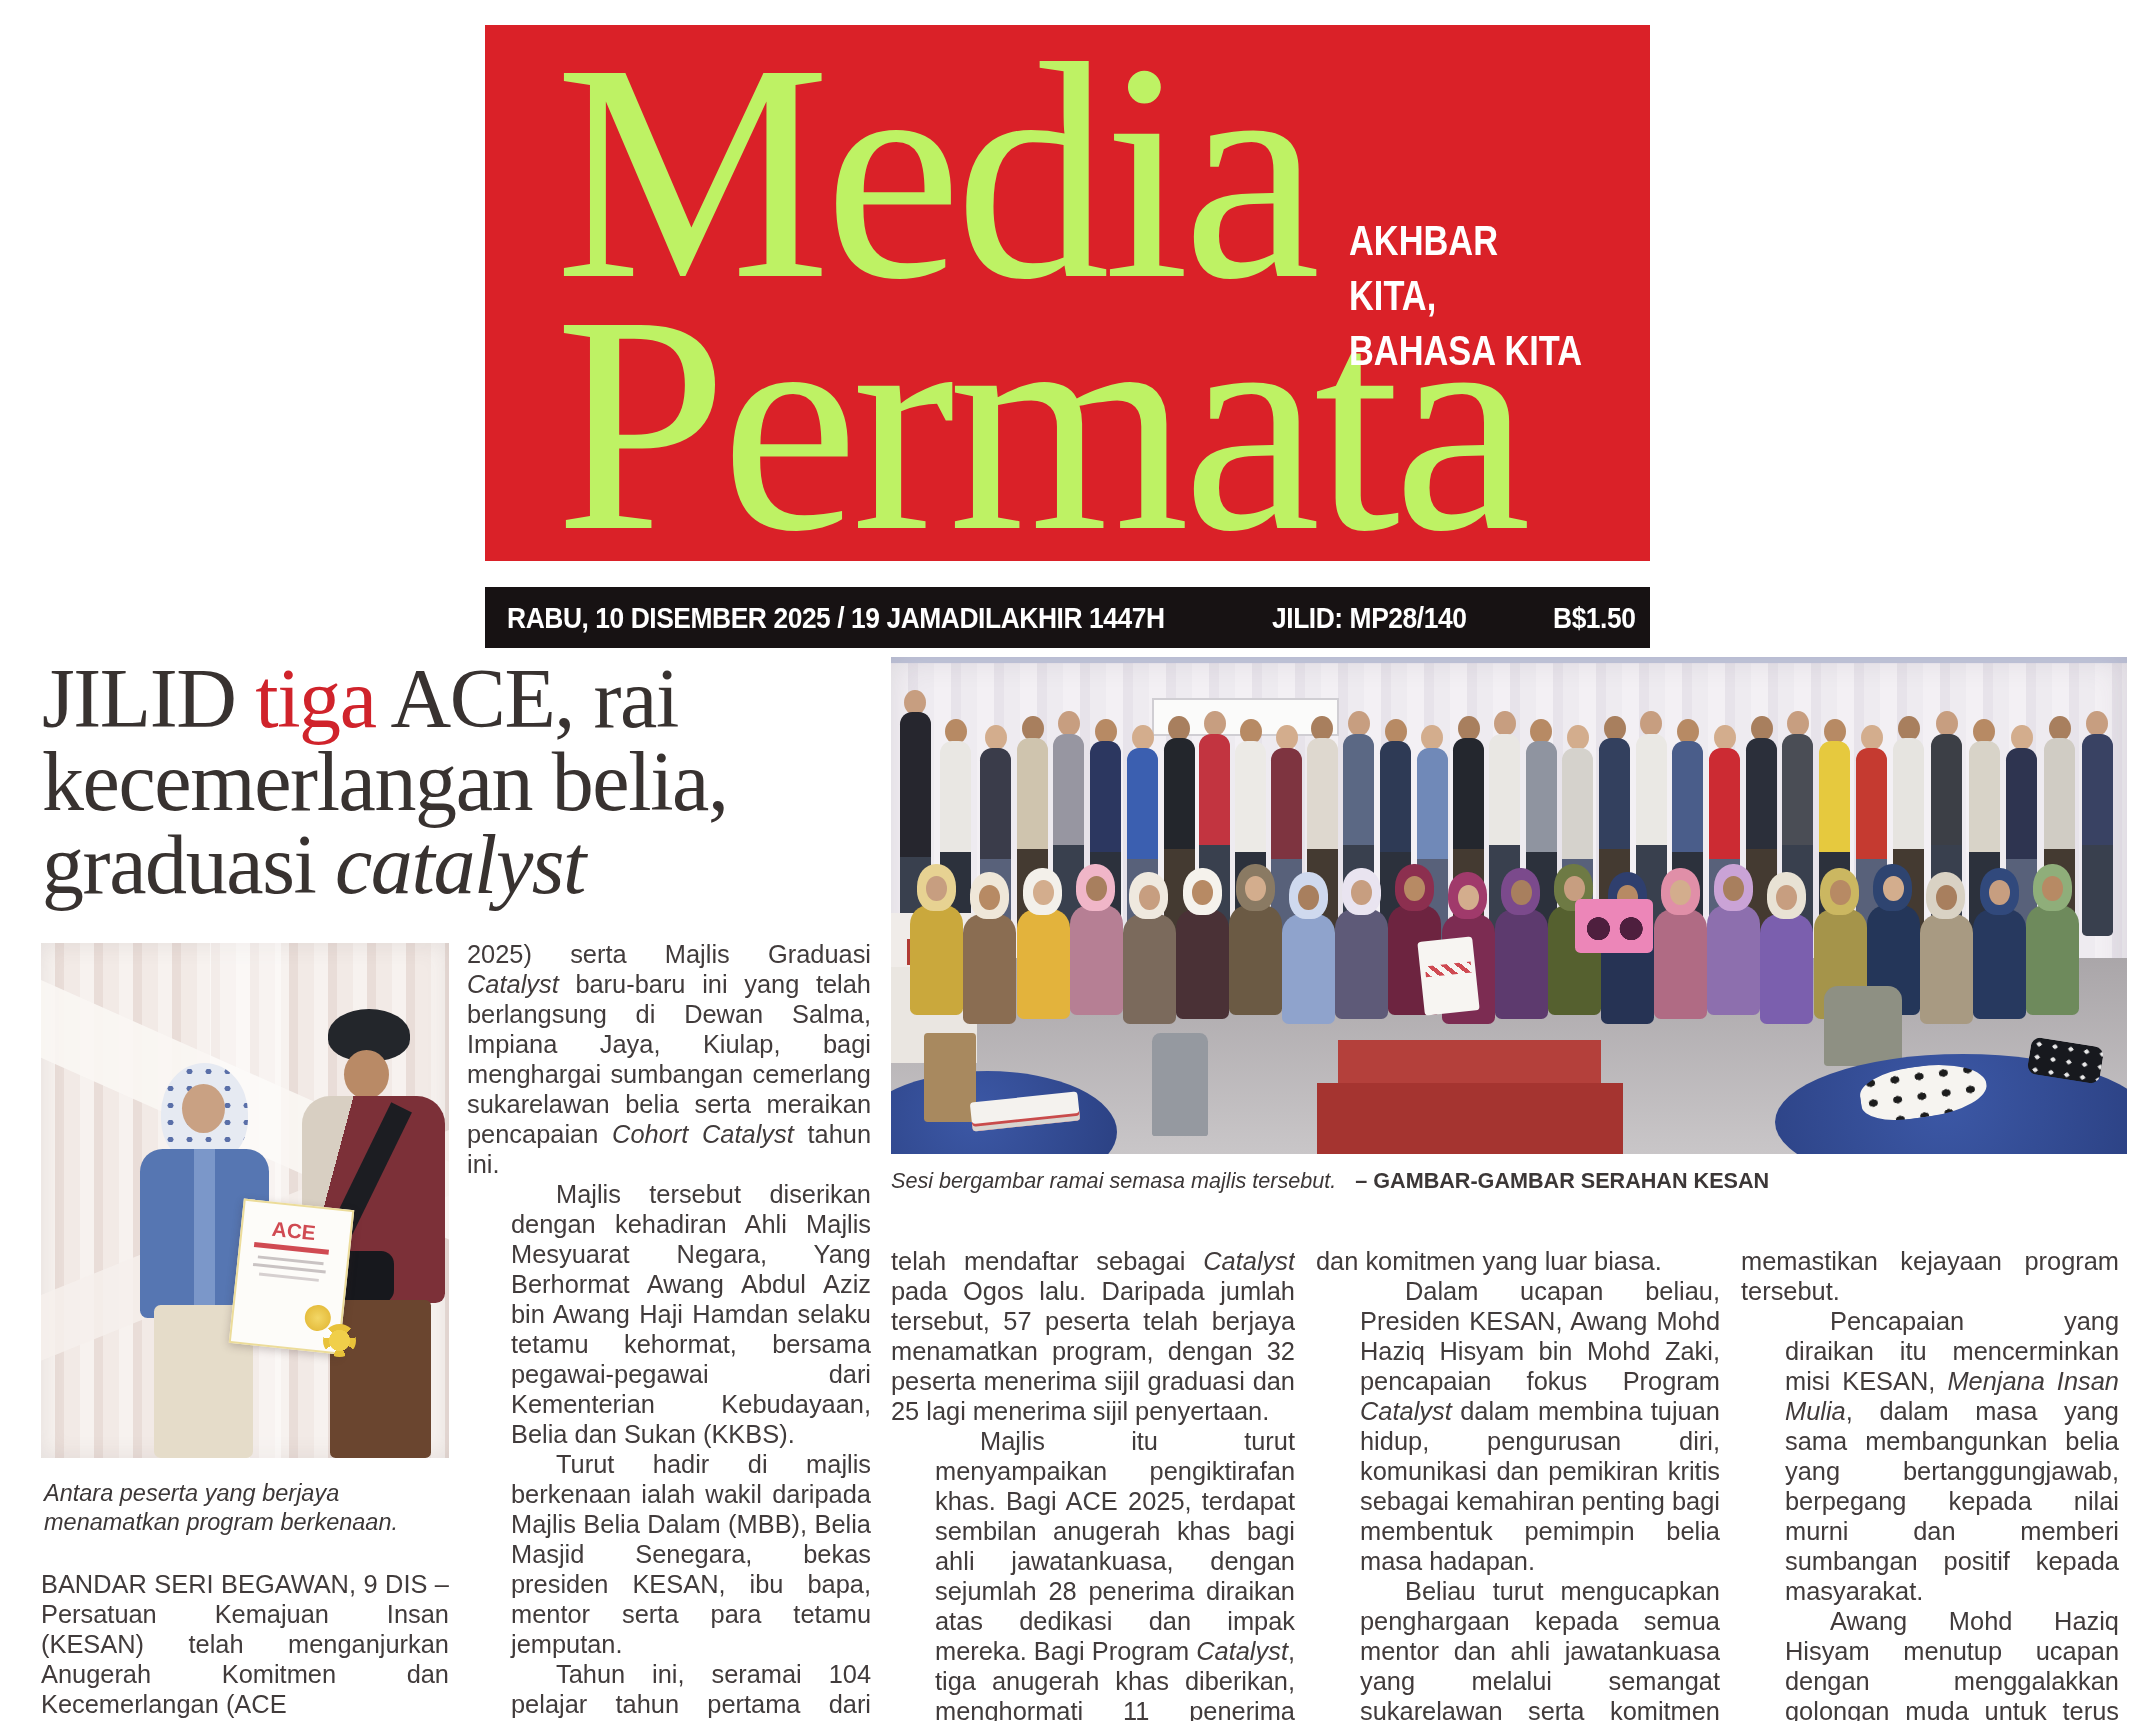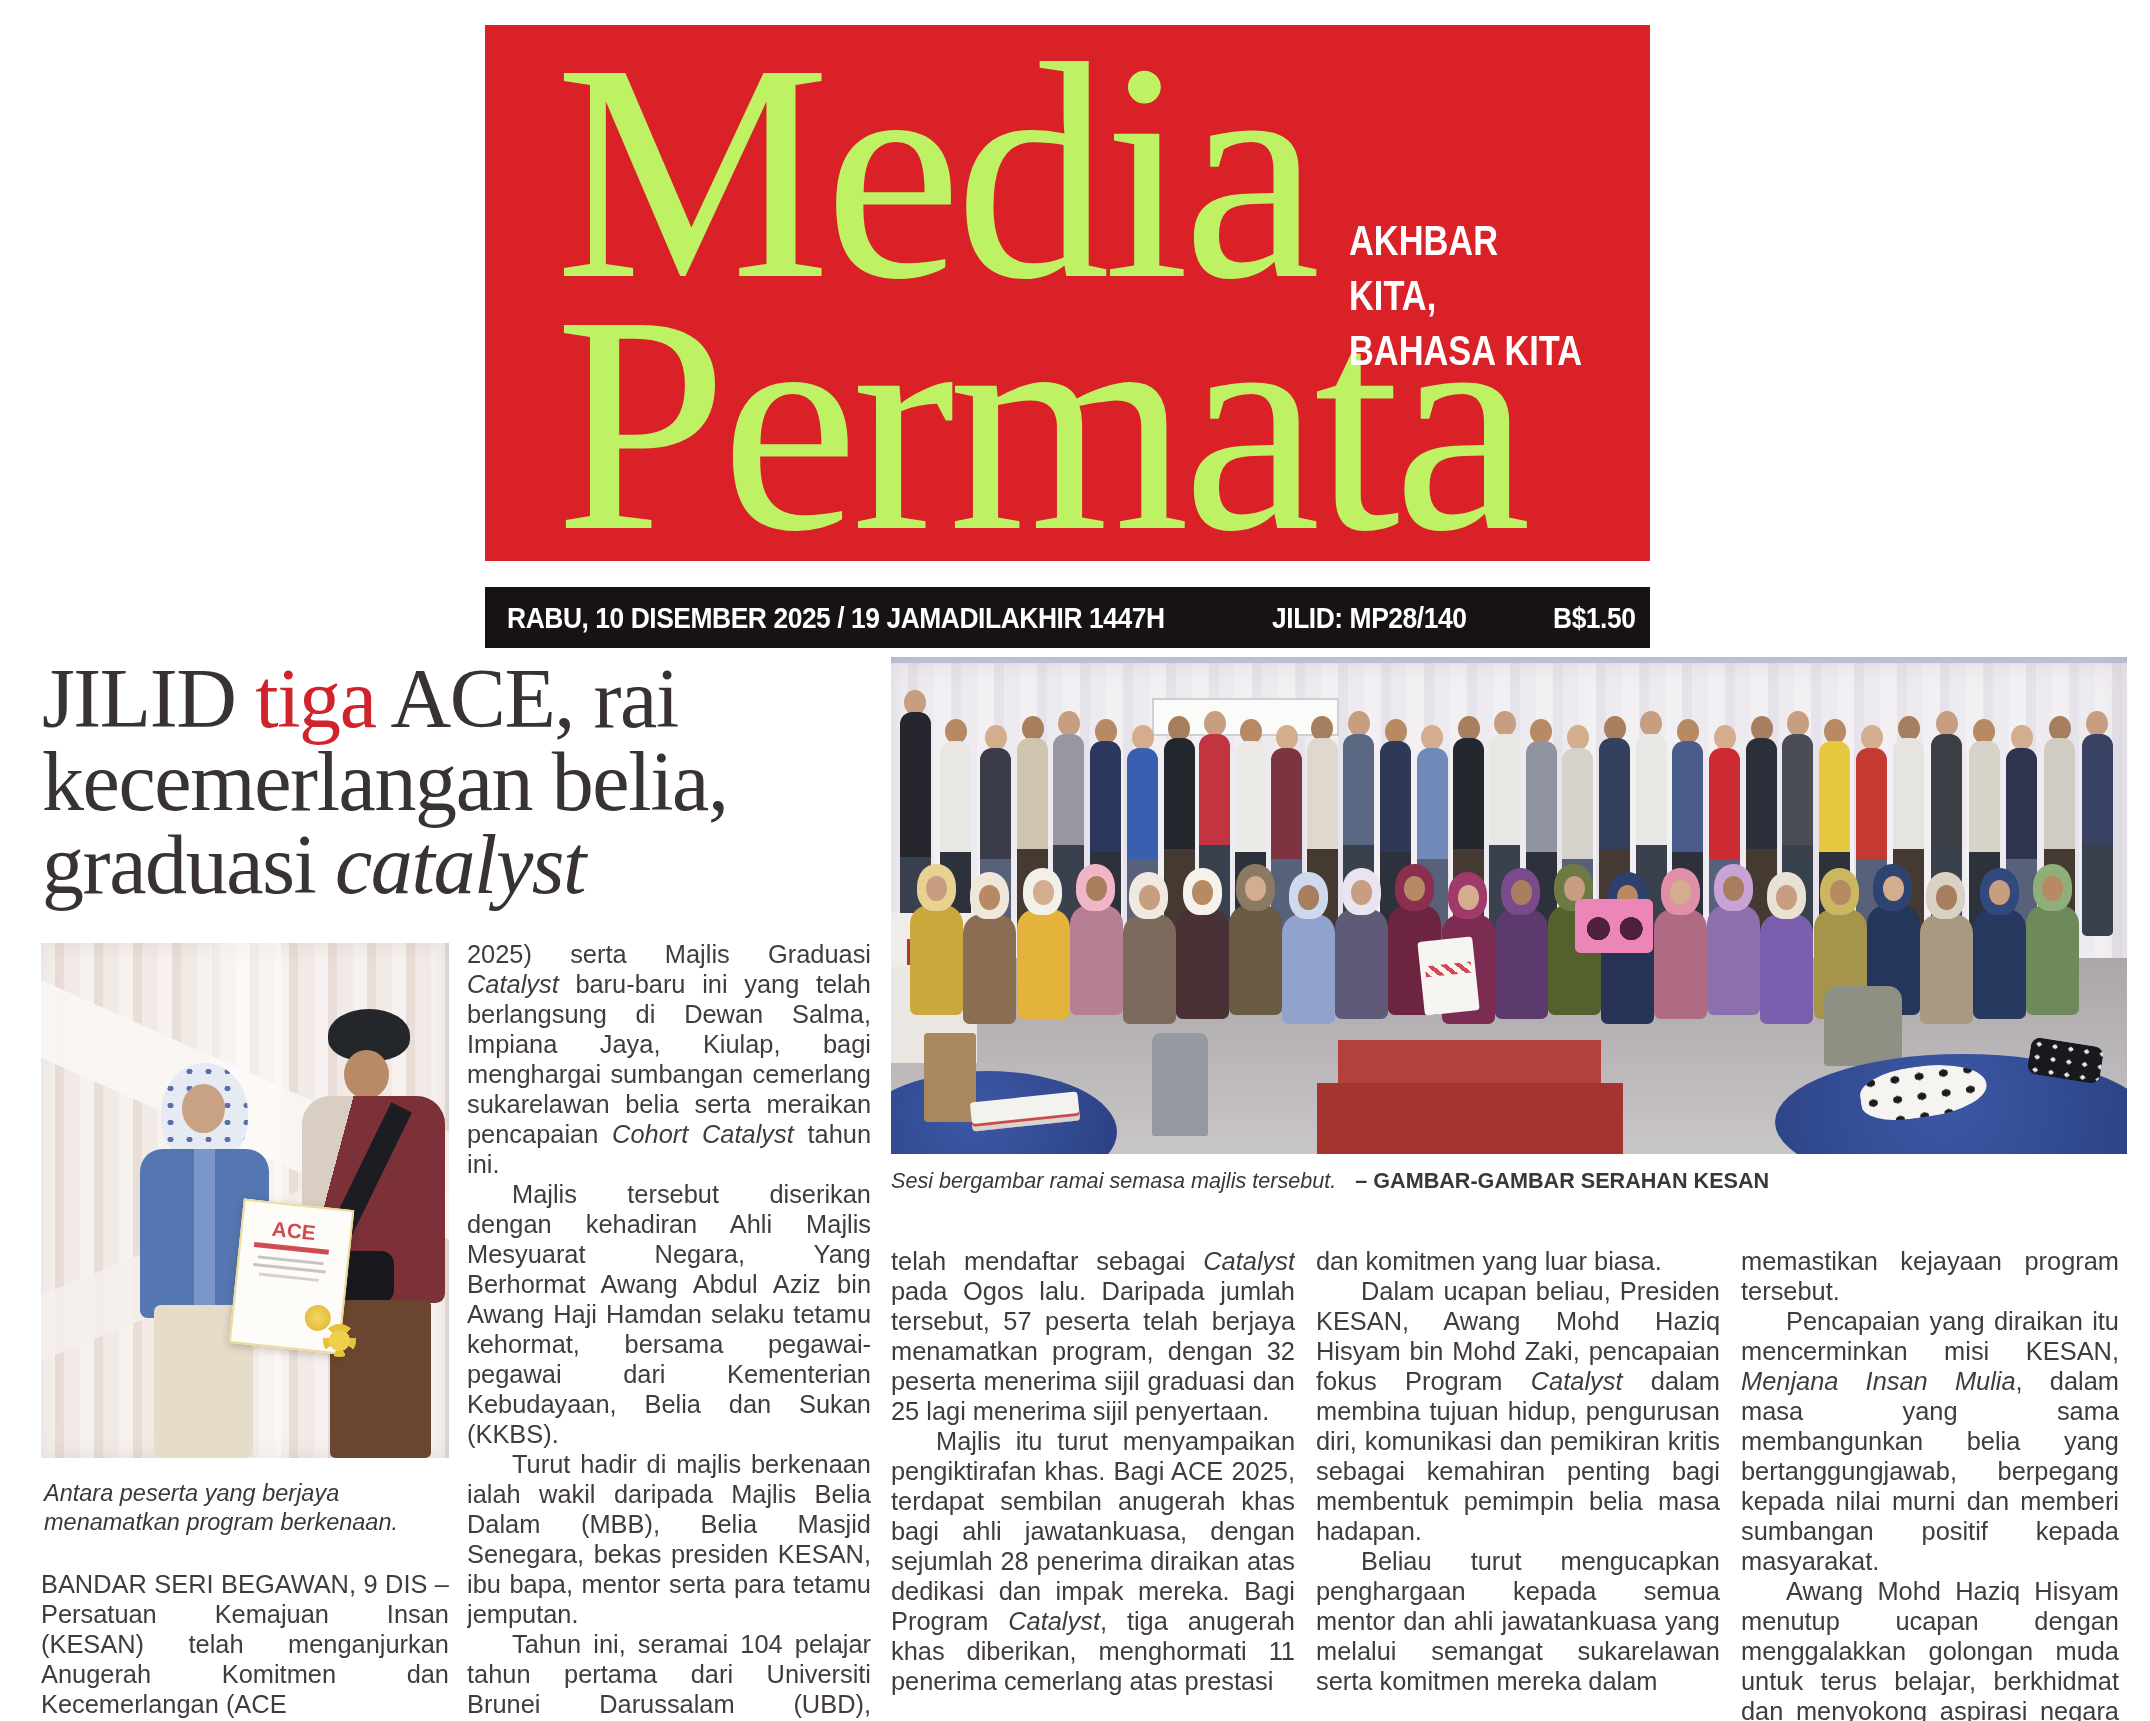--- a/index.html
+++ b/index.html
@@ -40,21 +40,21 @@
   
   .caption{color:var(--caption-text,#3c3737);}
   #main-caption{left:891px;top:1167px;width:1236px;font-size:21.6px;line-height:27px;}
   #main-caption .seg-i{font-style:italic;}
   #main-caption .seg-b{font-weight:700;font-style:normal;margin-left:13px;}
   #side-caption{left:44px;top:1479px;width:401px;font-size:23.5px;line-height:29px;font-style:italic;}
 
   
   .col{position:absolute;font-size:25.4px;line-height:30px;color:var(--body-text,#413b3b);overflow:hidden;}
   .col p{margin:0;text-align:justify;}
-  .col p.ind{text-indent:45px;}
+  .col p.ind{text-indent:45px;margin-left:44px;}
   .col .seg-i{font-style:italic;}
   #col1{left:41px;top:1569px;width:408px;height:153px;}
   #col2{left:467px;top:939px;width:404px;height:783px;}
   #col3{left:891px;top:1246px;width:404px;height:476px;}
   #col4{left:1316px;top:1246px;width:404px;height:476px;}
   #col5{left:1741px;top:1246px;width:378px;height:476px;}
 </style>
 </head>
 <body>
 

